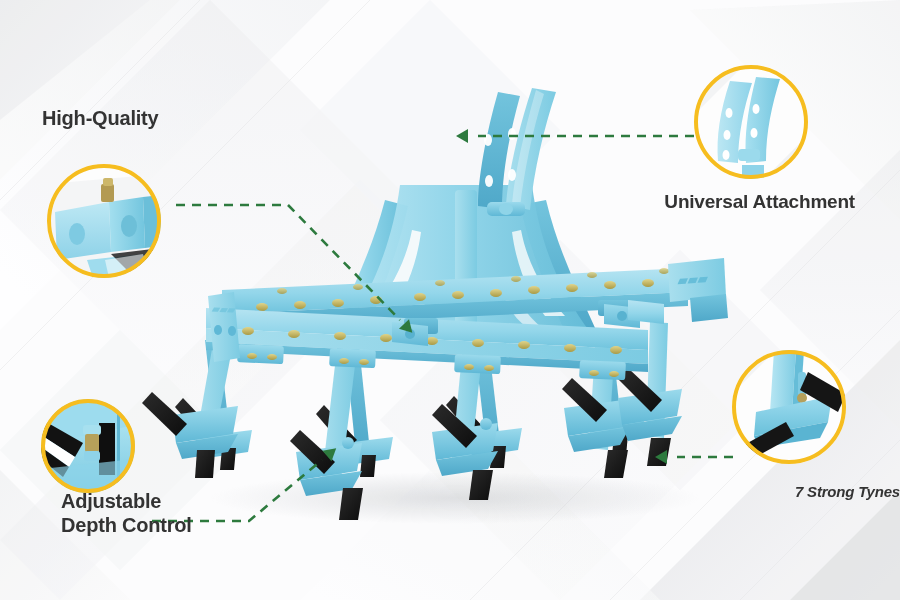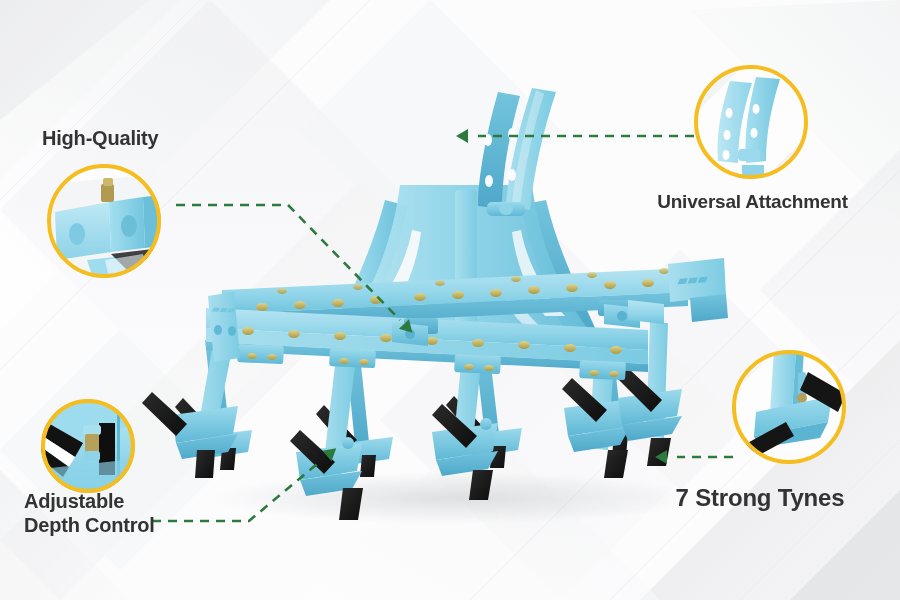--- a/index.html
+++ b/index.html
@@ -38,24 +38,24 @@
   .label{
     position:absolute;
     color:#333333;
     font-weight:bold;
     letter-spacing:-0.2px;
     line-height:1.22;
     white-space:nowrap;
   }
   .label.l1{font-size:20px;}
   .label.l2{font-size:19px;}
-  .label.l3{font-size:20px;}
-  .label.l4{font-size:24px;}
+  .label.l3{font-size:20px;margin-left:37px;}
+  .label.l4{font-size:15px;font-style:italic;}
   .ta-left{text-align:left;}
-  .ta-center{text-align:center;}
+  .ta-center{text-align:right;}
   svg{display:block;}
   .conn{position:absolute;left:0;top:0;pointer-events:none;}
   .mach{position:absolute;left:0;top:0;}
 </style>
 </head>
 <body>
 
 <div id="stage">
 
   <div class="bg-layer bg-base"></div>
@@ -335,21 +335,21 @@
     </g>
     <g fill="#2d7a3e">
       <polygon points="0,-7 0,7 12,0" transform="translate(404,324) rotate(46)"></polygon>
       <polygon points="0,-7 0,7 12,0" transform="translate(468,136) rotate(180)"></polygon>
       <polygon points="0,-7 0,7 12,0" transform="translate(327,456) rotate(-40)"></polygon>
       <polygon points="0,-7 0,7 12,0" transform="translate(667,457) rotate(180)"></polygon>
     </g>
   </svg>
 
   <div class="callout">
-    <div class="label l1 ta-left" style="left:42px;top:106px;margin-top:20px;">
+    <div class="label l1 ta-left" style="left:42px;top:106px;">
       <div>High-Quality</div>
     </div>
 
     <div class="circle" style="left:47px;top:164px;width:114px;height:114px;">
       <svg width="114" height="114" viewBox="0 0 114 114">
         <defs>
           <clipPath id="c1">
               <circle cx="57" cy="57" r="57"></circle>
             </clipPath>
           <linearGradient id="z1a" x1="0" y1="0" x2="0" y2="1">

